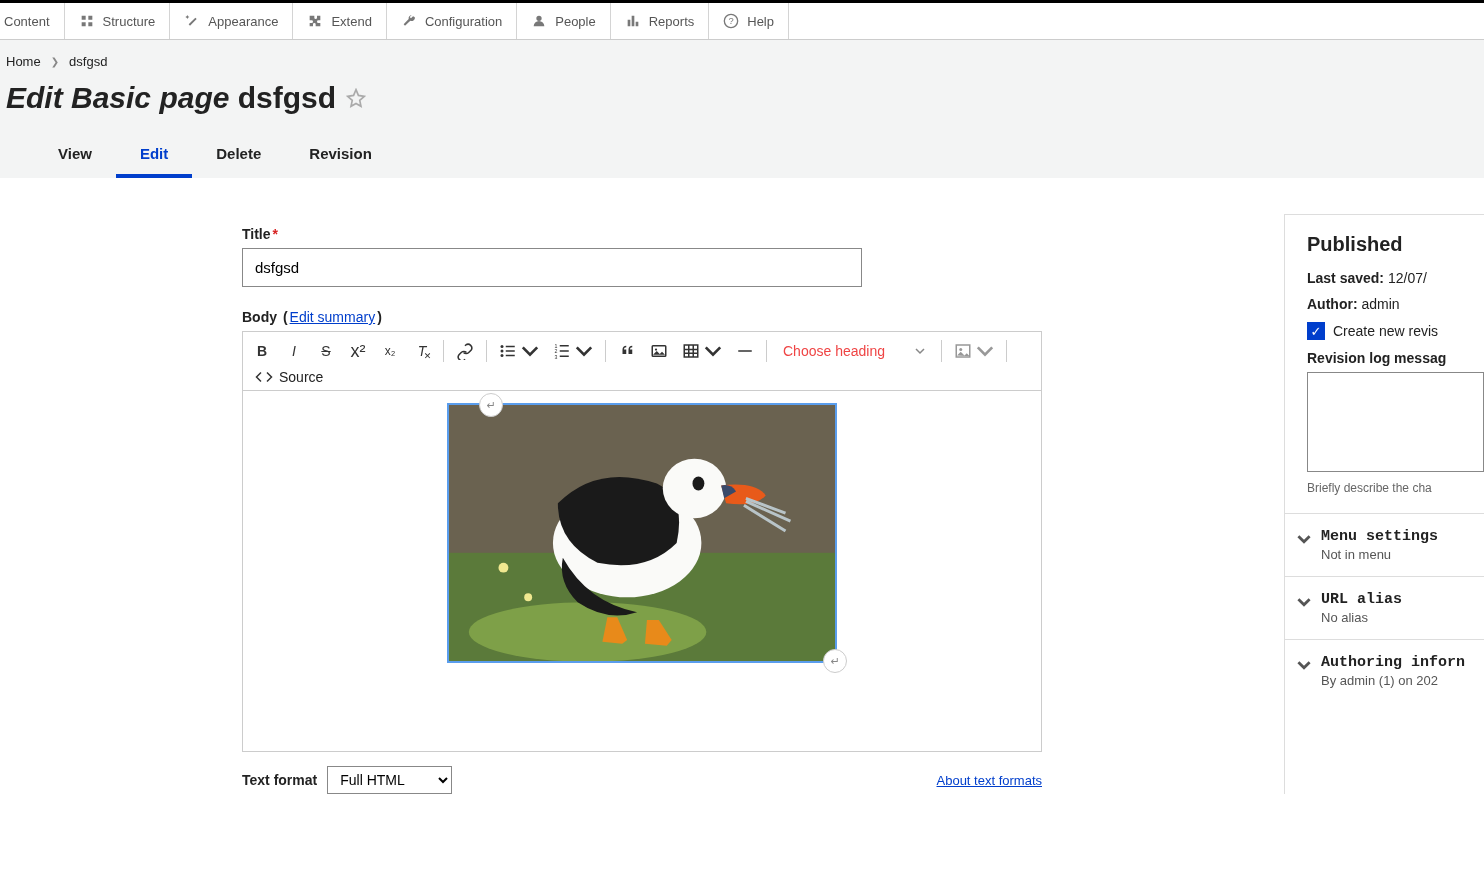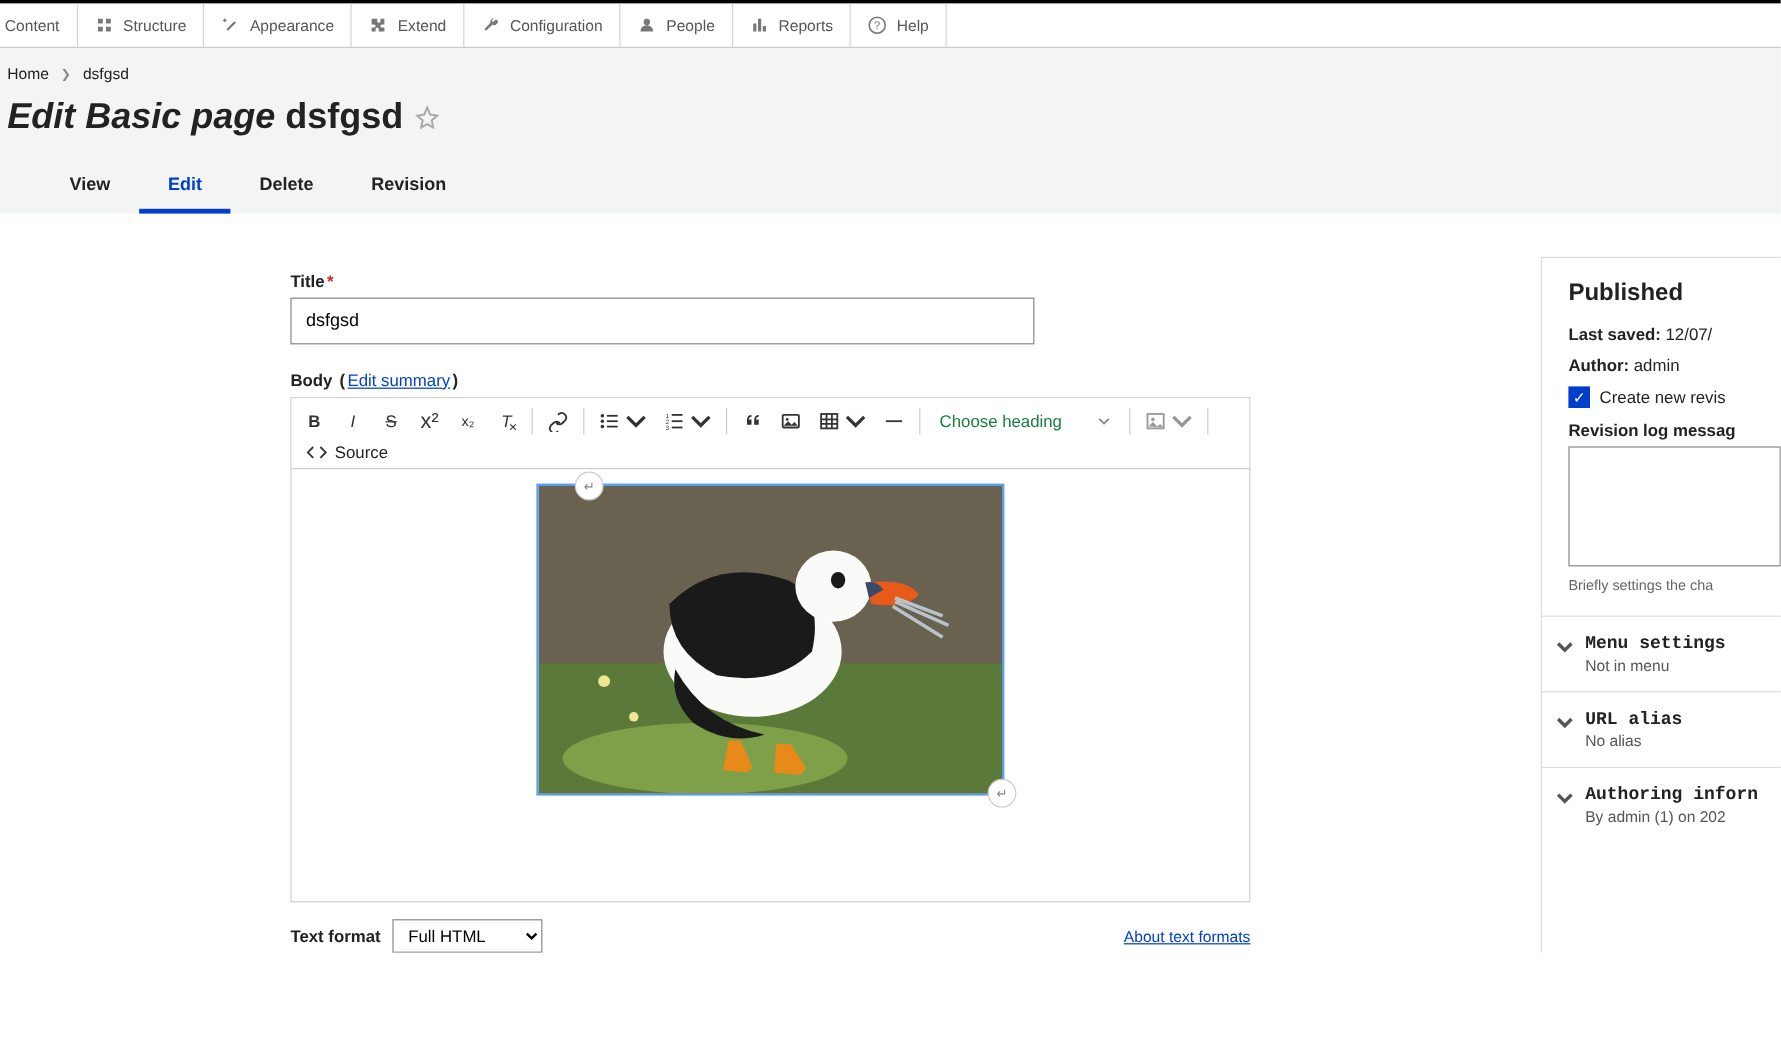--- a/index.html
+++ b/index.html
@@ -31,21 +31,21 @@
 .edit-summary-link { color: #003ecc; font-weight: normal; text-decoration: underline; cursor: pointer; }
 .body-label-wrap { font-weight: bold; }
 .text-input { width: 620px; padding: 10px 12px; font-size: 15px; border: 1px solid #888; margin-bottom: 22px; }
 
 .ck-editor { border: 1px solid #ccc; }
 .ck-toolbar { border-bottom: 1px solid #ccc; padding: 4px 4px; display: flex; align-items: center; gap: 2px; background: #fff; flex-wrap: wrap; }
 .ck-btn { width: 30px; height: 30px; display: flex; align-items: center; justify-content: center; cursor: pointer; border-radius: 2px; color: #333; }
 .ck-sep { width: 1px; height: 22px; background: #ccc; margin: 0 4px; }
 .ck-btn svg { width: 18px; height: 18px; fill: #333; }
 .ck-btn.wide { width: auto; padding: 0 6px; gap: 4px; }
-.ck-heading { display: flex; align-items: center; padding: 0 10px; color: #15803d; font-size: 14px; gap: 30px; cursor: pointer; }
+.ck-heading { display: flex; align-items: center; padding: 0 10px; color: #ef4444; font-size: 14px; gap: 30px; cursor: pointer; }
 .ck-source { display: flex; align-items: center; gap: 6px; padding: 0 8px; cursor: pointer; justify-content: center; }
 
 .ck-content { min-height: 360px; padding: 12px; display: flex; justify-content: center; align-items: flex-start; }
 .img-widget { position: relative; border: 2px solid #5a9ded; padding: 0; width: 390px; height: 260px; }
 .img-widget .handle { position: absolute; width: 24px; height: 24px; background: #fff; border: 1px solid #ccc; border-radius: 50%; display: flex; align-items: center; justify-content: center; font-size: 11px; color: #888; }
 .handle.tl { top: -12px; left: 30px; }
 .handle.br { bottom: -12px; right: -12px; }
 .puffin-svg { width: 100%; height: 100%; display: block; }
 
 .format-row { display: flex; justify-content: space-between; align-items: center; margin-top: 14px; }
@@ -307,21 +307,21 @@
     <div class="sidebar-block">
       <div class="sidebar-title">Published</div>
       <div class="sidebar-line"><b>Last saved:</b> <span>12/07/</span></div>
       <div class="sidebar-line"><b>Author:</b> <span>admin</span></div>
       <div class="chk-row">
         <div class="chk">✓</div>
         <span>Create new revis</span>
       </div>
       <div class="revlog-label">Revision log messag</div>
       <textarea class="revlog-ta" style=""></textarea>
-      <div class="help-txt">Briefly settings the cha</div>
+      <div class="help-txt">Briefly describe the cha</div>
     </div>
 
     <div class="accordion-item">
       <div class="acc-chev"><svg viewBox="0 0 10 10">
             <path d="M1 3l4 4 4-4" fill="none" stroke="#555" stroke-width="2"></path>
           </svg></div>
       <div>
         <div class="acc-title">Menu settings</div>
         <div class="acc-sub">Not in menu</div>
       </div>

